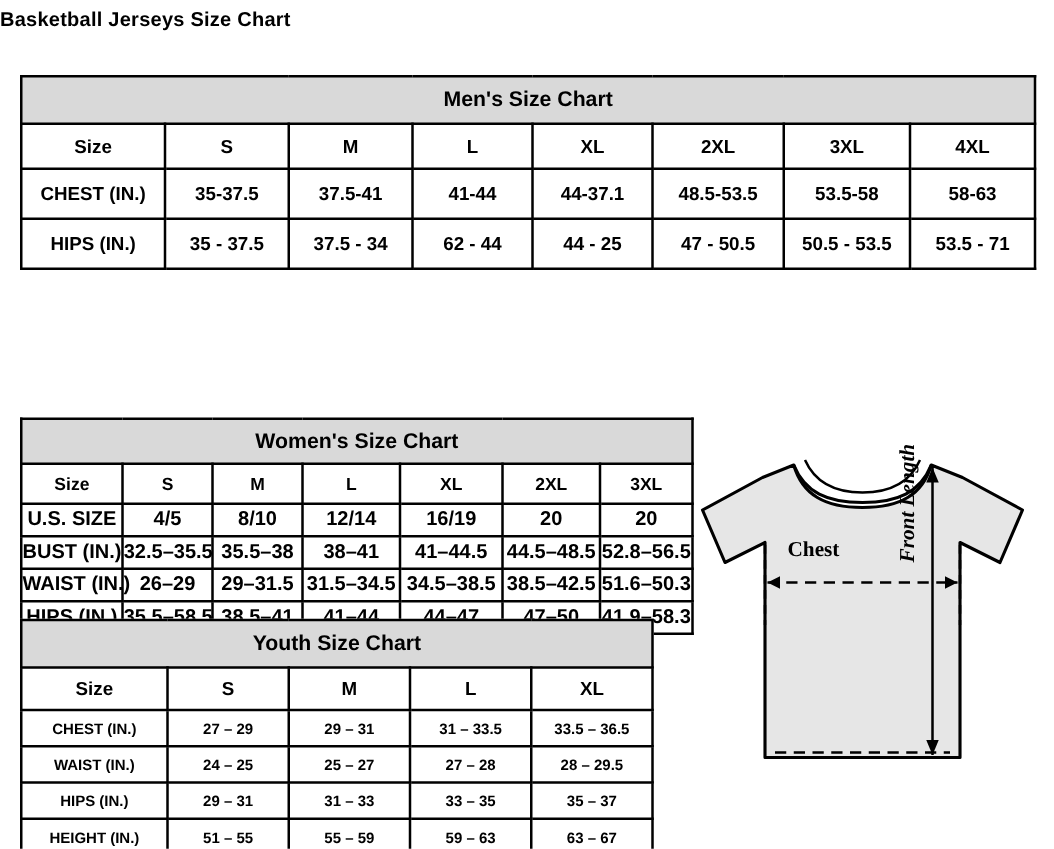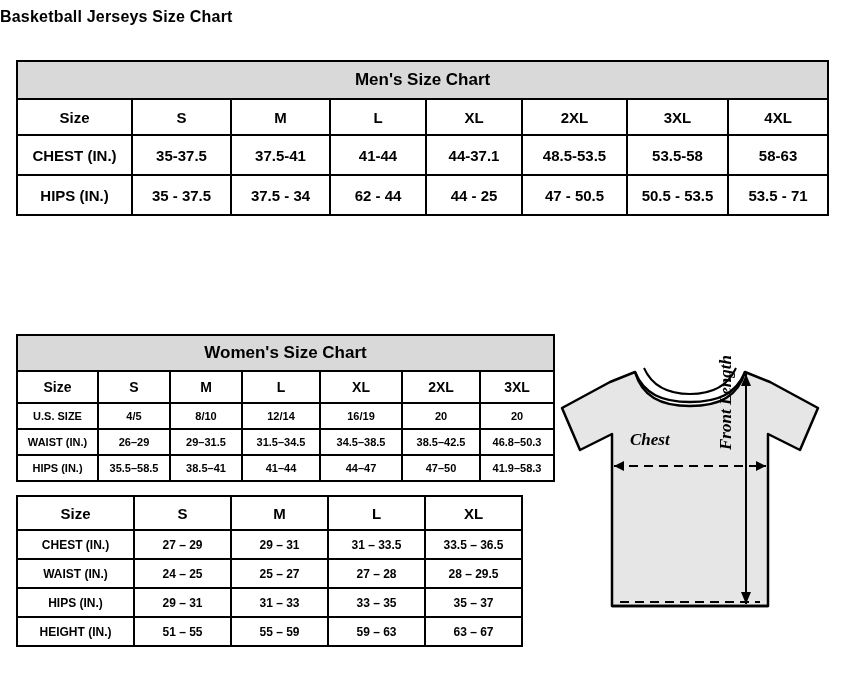--- a/index.html
+++ b/index.html
@@ -59,21 +59,21 @@
   #womens-wrap {
     position: absolute;
     left: 16px;
     top: 310px;
     width: 571px;
     margin-top: 24px;
   }
   #womens-table { width: 537px; }
   #womens-table .caption-cell { height: 34px; font-size: 17px; }
   #womens-table .hdr td { height: 30px; font-size: 14px; background: #ffffff; }
-  #womens-table .row td { height: 24px; font-size: 11px; }
+  #womens-table .row td { height: 24px; font-size: 16px; }
   #womens-table .rowlabel { font-size: 11px; }
 
   
   #youth-wrap {
     position: absolute;
     left: 16px;
     top: 495px;
     width: 505px;
   }
   #youth-table { width: 505px; }
@@ -90,21 +90,20 @@
     width: 300px;
     height: 310px;
   }
   #shirt-svg { display: block; }
   .lbl-chest {
     position: absolute;
     left: 630px;
     top: 430px;
     font-size: 17px;
     font-weight: bold;
-    font-style: italic;
     font-family: "Liberation Serif", serif;
   }
   .lbl-front {
     position: absolute;
     left: 716px;
     top: 450px;
     font-size: 17px;
     font-weight: bold;
     font-style: italic;
     font-family: "Liberation Serif", serif;
@@ -195,27 +194,36 @@
     <tr class="row">
       <td class="rowlabel">U.S. SIZE</td>
       <td>4/5</td>
       <td>8/10</td>
       <td>12/14</td>
       <td>16/19</td>
       <td>20</td>
       <td>20</td>
     </tr>
     <tr class="row">
+      <td class="rowlabel">BUST  (IN.)</td>
+      <td>32.5–35.5</td>
+      <td>35.5–38</td>
+      <td>38–41</td>
+      <td>41–44.5</td>
+      <td>44.5–48.5</td>
+      <td>52.8–56.5</td>
+    </tr>
+    <tr class="row">
       <td class="rowlabel">WAIST  (IN.)</td>
       <td>26–29</td>
       <td>29–31.5</td>
       <td>31.5–34.5</td>
       <td>34.5–38.5</td>
       <td>38.5–42.5</td>
-      <td>46.8–50.3</td>
+      <td>51.6–50.3</td>
     </tr>
     <tr class="row">
       <td class="rowlabel">HIPS  (IN.)</td>
       <td>35.5–58.5</td>
       <td>38.5–41</td>
       <td>41–44</td>
       <td>44–47</td>
       <td>47–50</td>
       <td>41.9–58.3</td>
     </tr>
@@ -226,20 +234,23 @@
 <div id="youth-wrap">
   <table class="tbl" id="youth-table">
     <colgroup>
       <col style="width:117px">
         <col style="width:97px">
         <col style="width:97px">
         <col style="width:97px">
         <col style="width:97px">
     </colgroup>
     <tbody>
+        <tr>
+      <td class="caption-cell" colspan="5">Youth Size Chart</td>
+    </tr>
     <tr class="hdr">
       <td>Size</td>
       <td>S</td>
       <td>M</td>
       <td>L</td>
       <td>XL</td>
     </tr>
     <tr class="row">
       <td class="rowlabel">CHEST (IN.)</td>
       <td>27 – 29</td>

